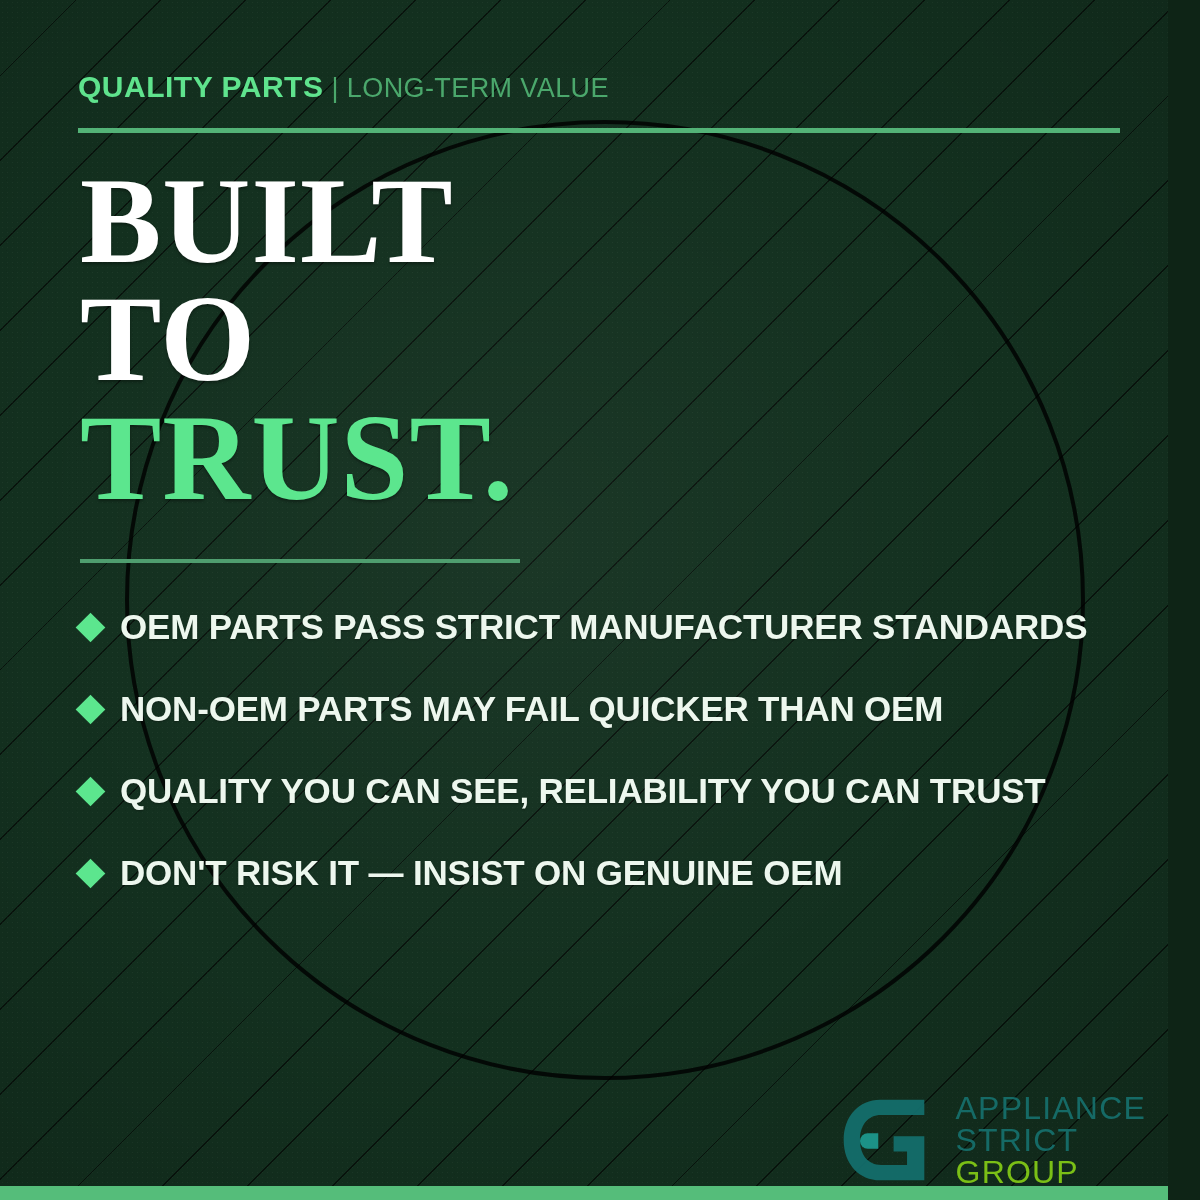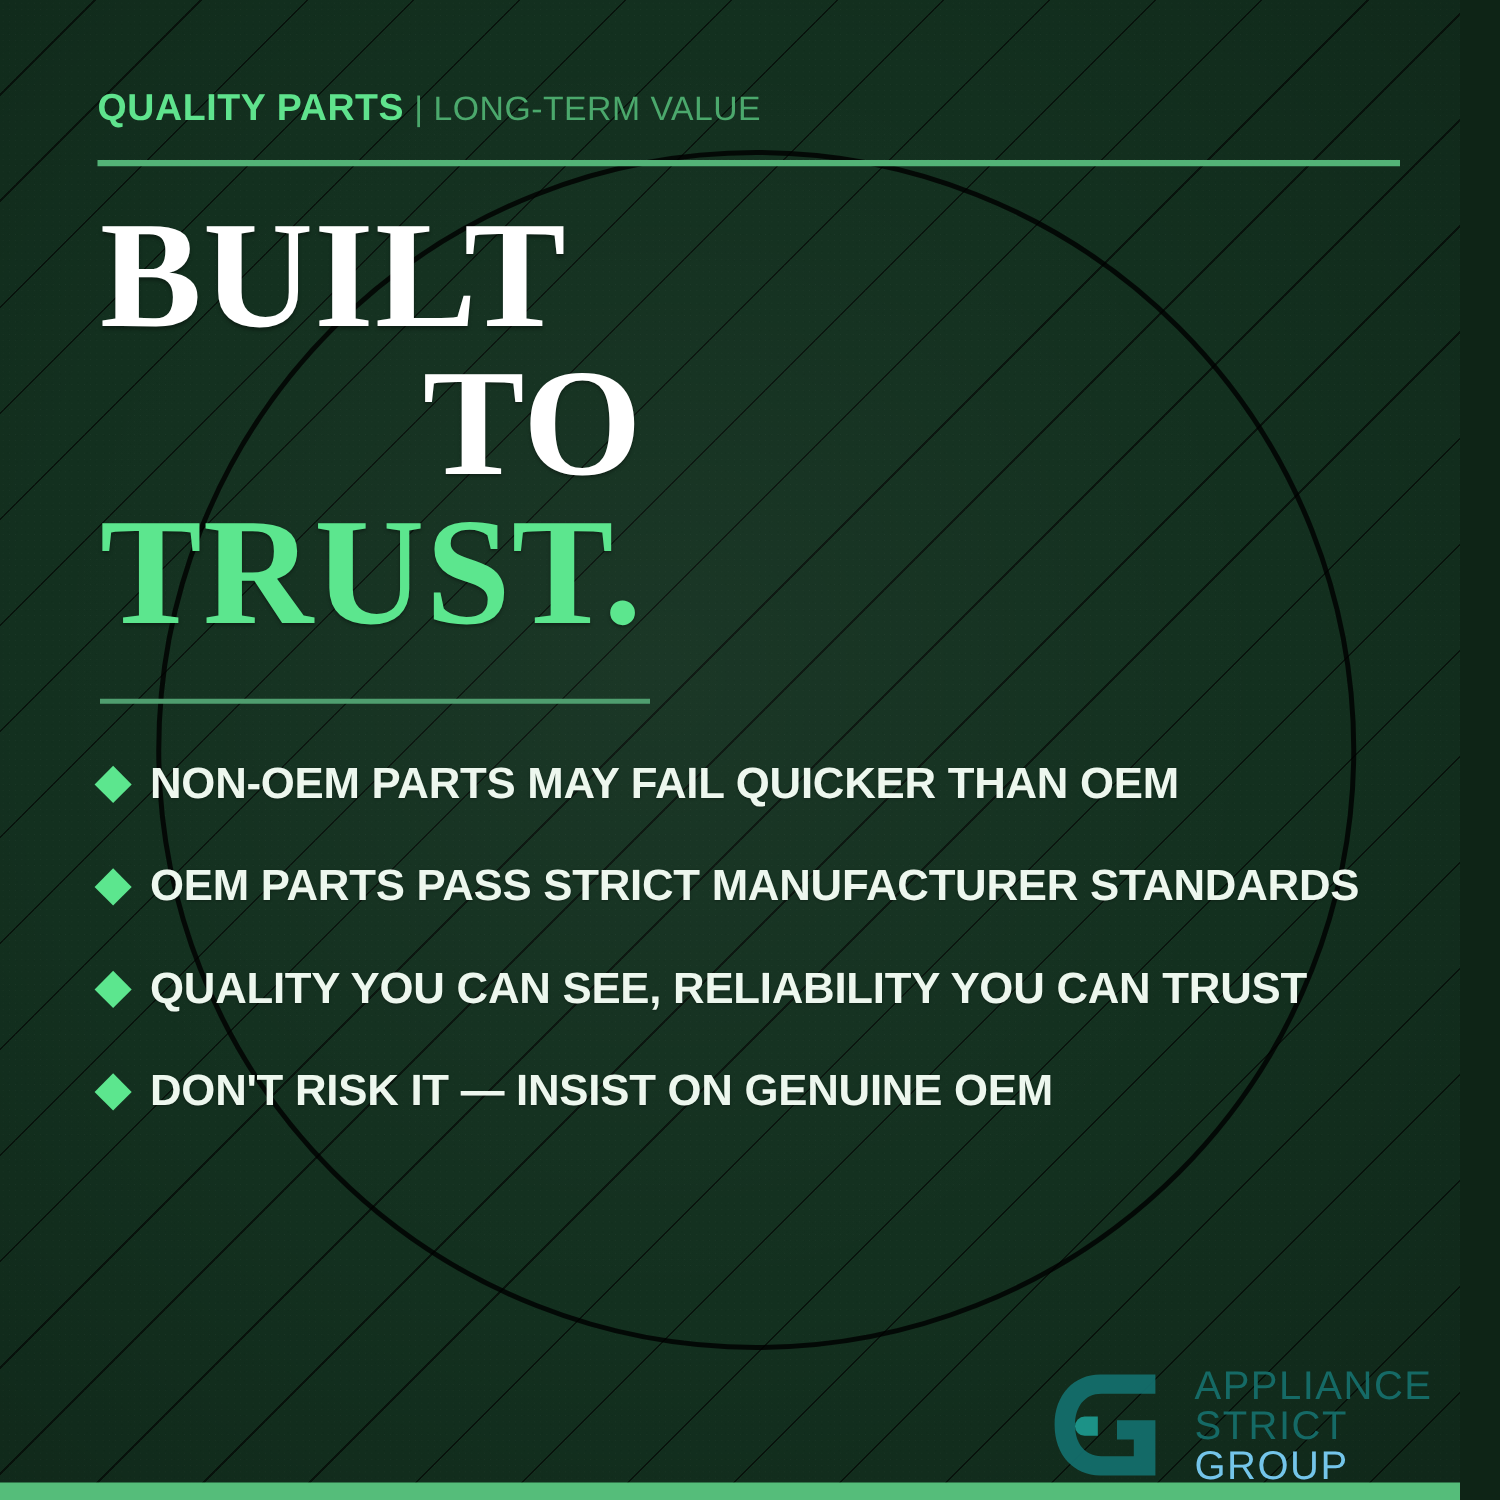--- a/index.html
+++ b/index.html
@@ -100,21 +100,21 @@
     font-weight: bold;
     line-height: 0.97;
   }
   .headline .ln {
     display: block;
     font-size: 122px;
     letter-spacing: 1px;
     text-shadow: 0 2px 3px rgba(0,0,0,.35);
   }
   .headline .ln1 { color: #ffffff; }
-  .headline .ln2 { color: #ffffff; text-align: right; }
+  .headline .ln2 { color: #ffffff; }
   .headline .ln3 { color: #5ce68e; }
 
   .rule-mid {
     position: absolute;
     left: 80px;
     top: 559px;
     width: 440px;
     height: 4px;
     background: #4f9e6f;
   }
@@ -168,21 +168,21 @@
     line-height: 1.0;
     letter-spacing: 1.2px;
     margin-left: 16px;
   }
   .logo-words span {
     display: block;
     font-size: 32px;
     color: #16706d;
     font-weight: normal;
   }
-  .logo-words .w3 { color: #7dd3fc; }
+  .logo-words .w3 { color: #84cc16; }
 
   
   .bottom-bar {
     position: absolute;
     left: 0;
     right: 0;
     bottom: 0;
     height: 14px;
     background: #55bd7a;
   }
@@ -208,26 +208,26 @@
     <span class="ln ln2">TO</span>
     <span class="ln ln3">TRUST.</span>
   </div>
 
   <div class="rule-mid"></div>
 
   <div class="bullets">
 
     <div class="bullet-row">
       <span class="bullet-mark"></span>
+      <span class="bullet-text">OEM PARTS PASS STRICT MANUFACTURER STANDARDS</span>
+    </div>
+
+    <div class="bullet-row">
+      <span class="bullet-mark"></span>
       <span class="bullet-text">NON-OEM PARTS MAY FAIL QUICKER THAN OEM</span>
-    </div>
-
-    <div class="bullet-row">
-      <span class="bullet-mark"></span>
-      <span class="bullet-text">OEM PARTS PASS STRICT MANUFACTURER STANDARDS</span>
     </div>
 
     <div class="bullet-row">
       <span class="bullet-mark"></span>
       <span class="bullet-text">QUALITY YOU CAN SEE, RELIABILITY YOU CAN TRUST</span>
     </div>
 
     <div class="bullet-row">
       <span class="bullet-mark"></span>
       <span class="bullet-text">DON'T RISK IT — INSIST ON GENUINE OEM</span>

